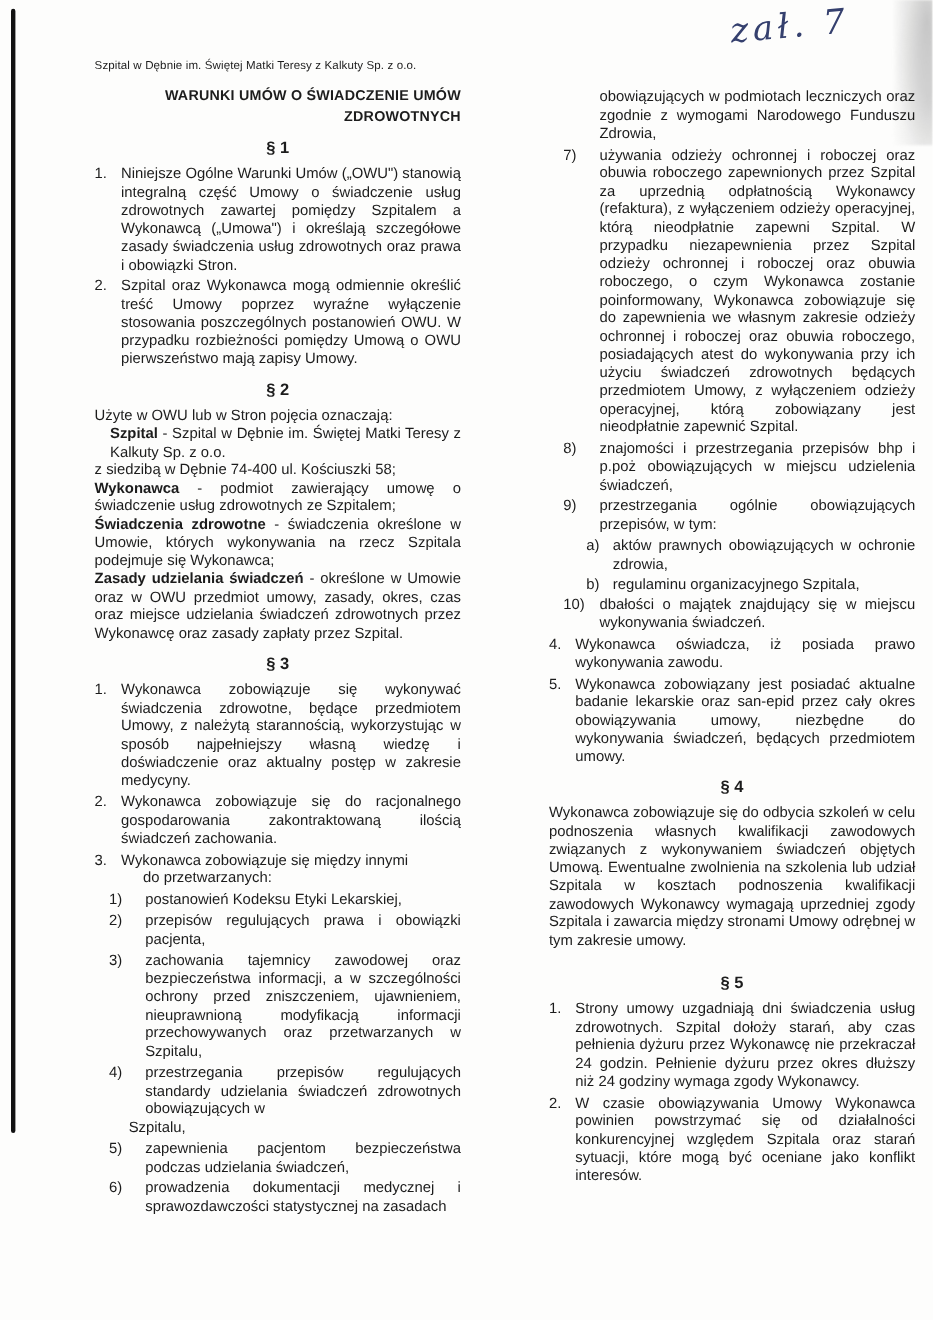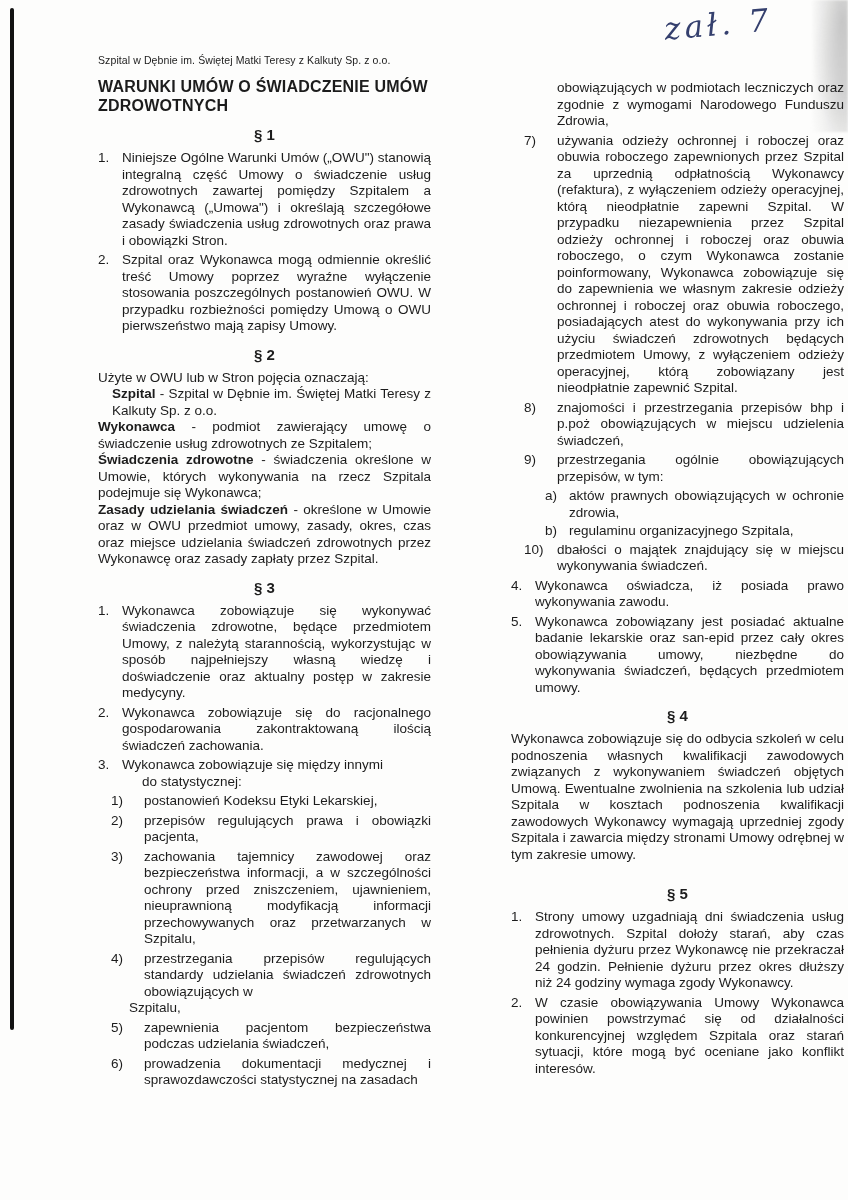--- a/index.html
+++ b/index.html
@@ -33,36 +33,37 @@
     position:absolute; left:664px; top:6px;
     font-family:"DejaVu Serif", serif;
     font-style:italic;
     font-size:31px;
     letter-spacing:4px;
     color:#35406e;
     transform:rotate(-5deg);
   }
   
   .content {
-    position:absolute; left:98px; top:54px;
+    position:absolute; left:86px; top:54px;
     width:746px;
     display:flex; gap:37px;
   }
   .col { width:361px; }
   .col-right { padding-top:26px;margin-left:43px; }
 
   .small-header {
     font-size:10.5px;
     margin-bottom:11px;
     letter-spacing:.1px;
   }
   .doc-title {
-    font-size:16px; font-weight:bold;
+    font-size:13px; font-weight:bold;
     line-height:19px; letter-spacing:.2px;
     margin-bottom:4px;
+    text-align:right;
   }
   .sec-heading {
     text-align:center; font-weight:bold;
     font-size:15px; margin:11px 0 7px;
   }
   .para, .txt, .def {
     font-size:13.5px; line-height:16.5px;
     text-align:justify;
   }
   .li { display:flex; margin-bottom:3px; }
@@ -110,20 +111,23 @@
         <span class="num">2.</span>
         <span class="txt">Szpital oraz Wykonawca mogą odmiennie określić treść Umowy poprzez wyraźne wyłączenie stosowania poszczególnych postanowień OWU. W przypadku rozbieżności pomiędzy Umową o OWU pierwszeństwo mają zapisy Umowy.</span>
       </div>
 
       <div class="sec-heading">§ 2</div>
       <div class="para">Użyte w OWU lub w Stron pojęcia oznaczają:</div>
       <div class="def def-indent">
         <span class="term">Szpital</span><span> - Szpital w Dębnie im. Świętej Matki Teresy z Kalkuty Sp. z o.o.</span>
       </div>
       <div class="def">
+        <span class="term"></span><span>z siedzibą w Dębnie 74-400 ul. Kościuszki 58;</span>
+      </div>
+      <div class="def">
         <span class="term">Wykonawca</span><span> - podmiot zawierający umowę o świadczenie usług zdrowotnych ze Szpitalem;</span>
       </div>
       <div class="def">
         <span class="term">Świadczenia zdrowotne</span><span> - świadczenia określone w Umowie, których wykonywania na rzecz Szpitala podejmuje się Wykonawca;</span>
       </div>
       <div class="def">
         <span class="term">Zasady udzielania świadczeń</span><span> - określone w Umowie oraz w OWU przedmiot umowy, zasady, okres, czas oraz miejsce udzielania świadczeń zdrowotnych przez Wykonawcę oraz zasady zapłaty przez Szpital.</span>
       </div>
 
       <div class="sec-heading">§ 3</div>
@@ -132,21 +136,21 @@
         <span class="txt">Wykonawca zobowiązuje się wykonywać świadczenia zdrowotne, będące przedmiotem Umowy, z należytą starannością, wykorzystując w sposób najpełniejszy własną wiedzę i doświadczenie oraz aktualny postęp w zakresie medycyny.</span>
       </div>
       <div class="li">
         <span class="num">2.</span>
         <span class="txt">Wykonawca zobowiązuje się do racjonalnego gospodarowania zakontraktowaną ilością świadczeń zachowania.</span>
       </div>
       <div class="li">
         <span class="num">3.</span>
         <span class="txt">
           <span>Wykonawca zobowiązuje się między innymi</span>
-          <span class="indent-line">do statystycznej:</span>
+          <span class="indent-line">do przetwarzanych:</span>
         </span>
       </div>
       <div class="li-sub">
         <span class="num">1)</span>
         <span class="txt">postanowień Kodeksu Etyki Lekarskiej,</span>
       </div>
       <div class="li-sub">
         <span class="num">2)</span>
         <span class="txt">przepisów regulujących prawa i obowiązki pacjenta,</span>
       </div>

